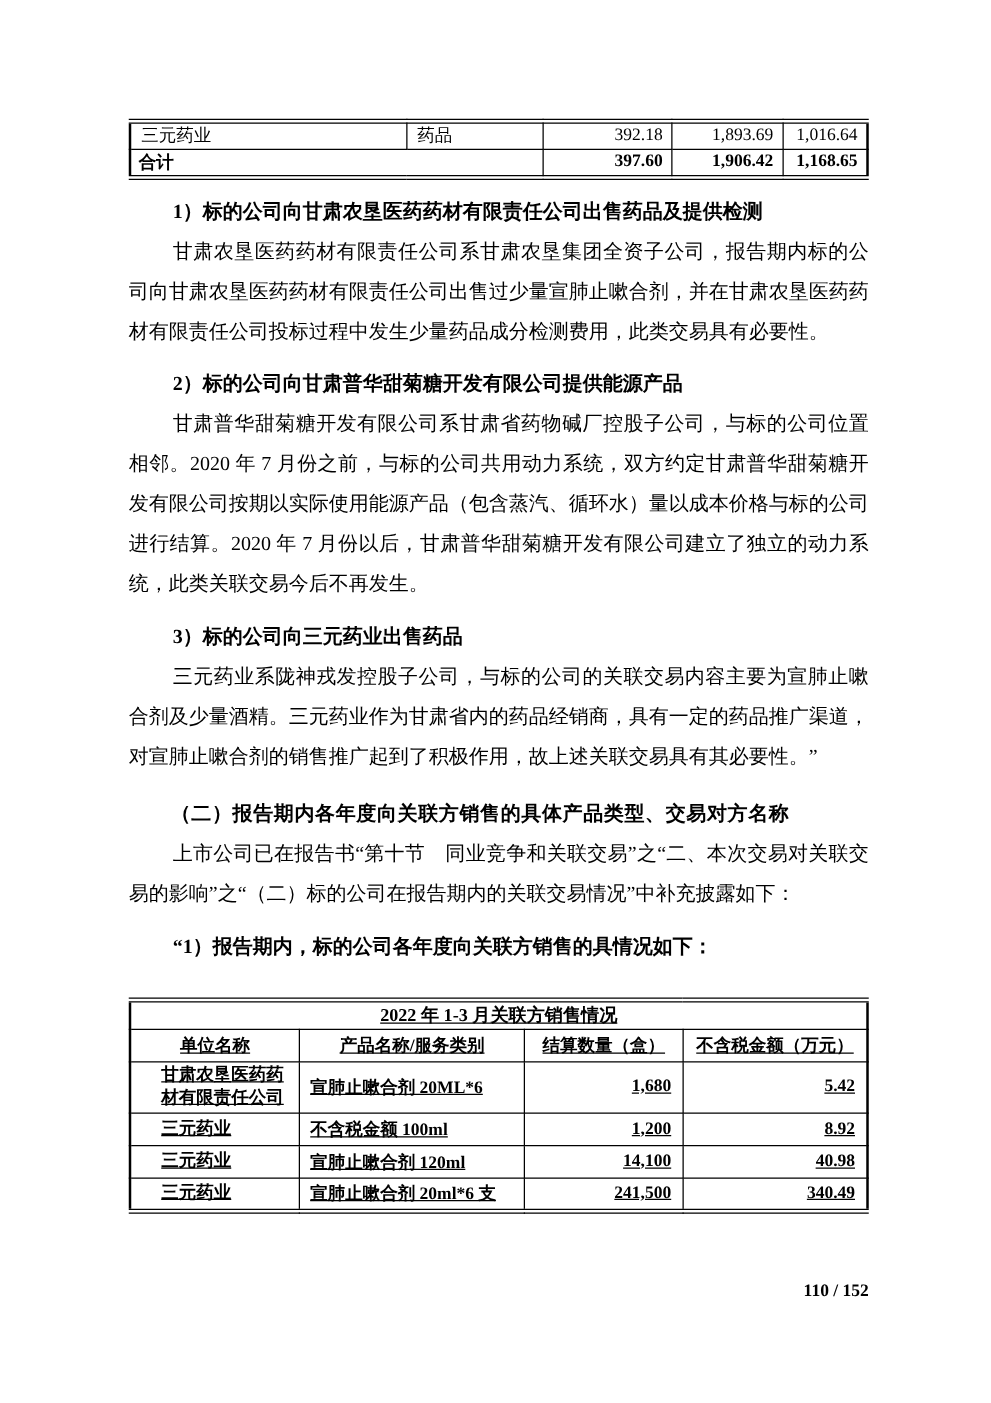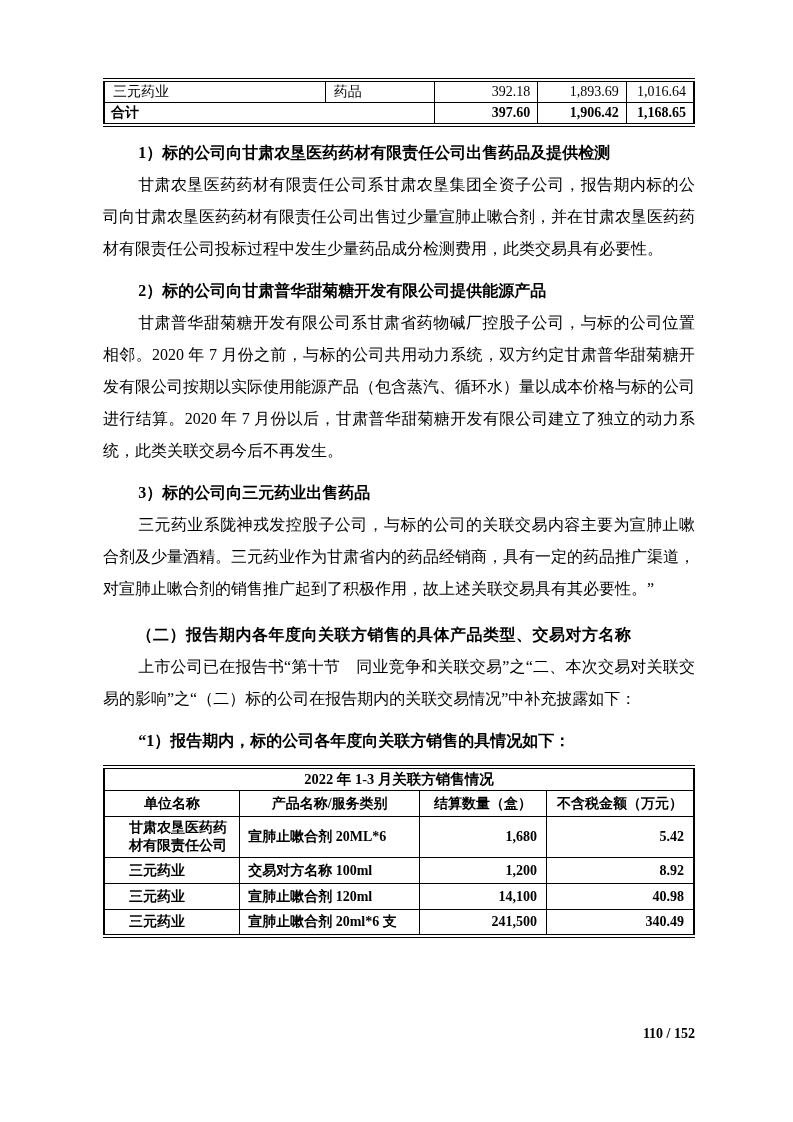--- a/index.html
+++ b/index.html
@@ -6,21 +6,21 @@
   html, body { background: #ffffff; }
   body {
     width: 793px; height: 1122px;
     position: relative;
     font-family: "Liberation Serif", "DejaVu Serif", serif;
     color: #000;
     overflow: hidden;
   }
   .content {
     position: absolute;
-    left: 103px; top: 78px;
+    left: 103px; top: 95px;
     width: 592px;
   }
 
   
   table {
     width: 100%;
     border-collapse: collapse;
     table-layout: fixed;
   }
   .tbl {
@@ -56,21 +56,21 @@
     text-indent: 2.1em;
     letter-spacing: 0.5px;
   }
   .p-plain {
     font-size: 16px; line-height: 32px;
     text-align: justify; text-indent: 2.2em;
     font-family: "Liberation Serif", "DejaVu Serif", serif;
   }
 
   
-  .sales { font-size: 14px; font-weight: bold; margin-top: 8px; }
+  .sales { font-size: 14px; font-weight: bold; margin-top: 24px; text-decoration: underline; }
   .sales .title td { height: 21px; text-align: center; font-size: 14.5px; padding: 1px 4px; }
   .sales th { height: 26px; text-align: center; padding: 2px 4px; font-size: 14px; }
   .sales td { padding: 2px 6px; }
   .sales .unit { text-align: left; padding-left: 24px; line-height: 18px; }
   .sales .prod { text-align: left; padding-left: 8px; }
   .sales .num  { text-align: right; padding-right: 9px; }
   .sales .row-tall td { height: 40px; }
   .sales .row td { height: 26px; }
 
   
@@ -143,21 +143,21 @@
       <th>不含税金额（万元）</th>
     </tr>
     <tr class="row-tall">
       <td class="unit">甘肃农垦医药药材有限责任公司</td>
       <td class="prod">宣肺止嗽合剂 20ML*6</td>
       <td class="num">1,680</td>
       <td class="num">5.42</td>
     </tr>
     <tr class="row">
       <td class="unit">三元药业</td>
-      <td class="prod">交易对方名称 100ml</td>
+      <td class="prod">不含税金额 100ml</td>
       <td class="num">1,200</td>
       <td class="num">8.92</td>
     </tr>
     <tr class="row">
       <td class="unit">三元药业</td>
       <td class="prod">宣肺止嗽合剂 120ml</td>
       <td class="num">14,100</td>
       <td class="num">40.98</td>
     </tr>
     <tr class="row">

